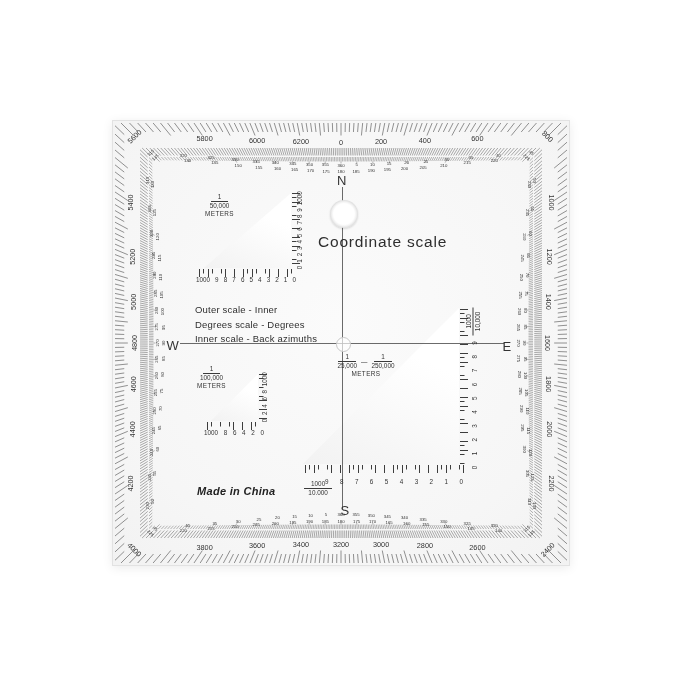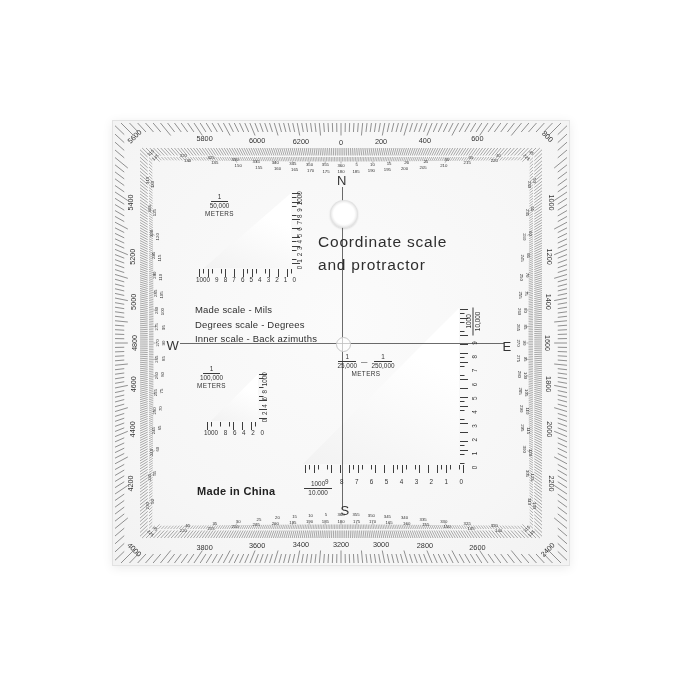--- a/index.html
+++ b/index.html
@@ -30,21 +30,21 @@
     box-shadow:0 1px 2px rgba(0,0,0,.14), inset 0 0 3px rgba(0,0,0,.10);
   }
   .center-circle{
     position:absolute;width:13px;height:13px;border-radius:50%;
     border:1px solid #c8c8c8;background:rgba(255,255,255,.65);
   }
 
   .title{position:absolute;width:230px;text-align:left;color:#2e2e2e;
     font-size:15.5px;letter-spacing:.8px;line-height:23px;}
   .legend{position:absolute;color:#2f2f2f;font-size:9.5px;line-height:14.5px;letter-spacing:.2px;}
-  .made-in{position:absolute;color:#222;font-size:11px;font-weight:bold;letter-spacing:.3px;}
+  .made-in{position:absolute;color:#222;font-size:11px;font-weight:bold;font-style:italic;letter-spacing:.3px;}
 
   .frac{display:inline-flex;flex-direction:column;align-items:center;line-height:1.25;}
   .frac .num{border-bottom:.8px solid #3a3a3a;padding:0 7px;}
   .scale-label{position:absolute;color:#333;font-size:6.4px;text-align:center;line-height:1.25;}
   .scale-label .unit{display:block;letter-spacing:.4px;}
   .frac-row{display:flex;align-items:center;gap:4px;}
 
   .num-row{position:absolute;display:flex;justify-content:space-between;
     color:#333;font-size:6.3px;line-height:1;}
   .rot{transform:rotate(-90deg);transform-origin:center;}
@@ -1935,25 +1935,24 @@
     <div class="hole" style="left:217px;top:79px;"></div>
     <div class="center-circle" style="left:223px;top:216px;"></div>
 
     <span class="compass" style="left:229px;top:59px;">N</span>
     <span class="compass" style="left:394px;top:225px;">E</span>
     <span class="compass" style="left:232px;top:389px;">S</span>
     <span class="compass" style="left:60px;top:224px;">W</span>
 
     <div class="title" style="left:205px;top:109px;">
       <div>Coordinate scale</div>
-      <div>and protractor</div>
     </div>
 
     <div class="legend" style="left:82px;top:182px;">
-      <div>Made scale - Mils</div>
+      <div>Outer scale - Inner</div>
       <div>Degrees scale - Degrees</div>
       <div>Inner scale - Back azimuths</div>
     </div>
 
     <div class="made-in" style="left:84px;top:364px;">Made in China</div>
 
     <div class="scale-label" style="left:92px;top:72px;">
       <span class="frac">
           <span class="num">1</span>
           <span>50,000</span>

